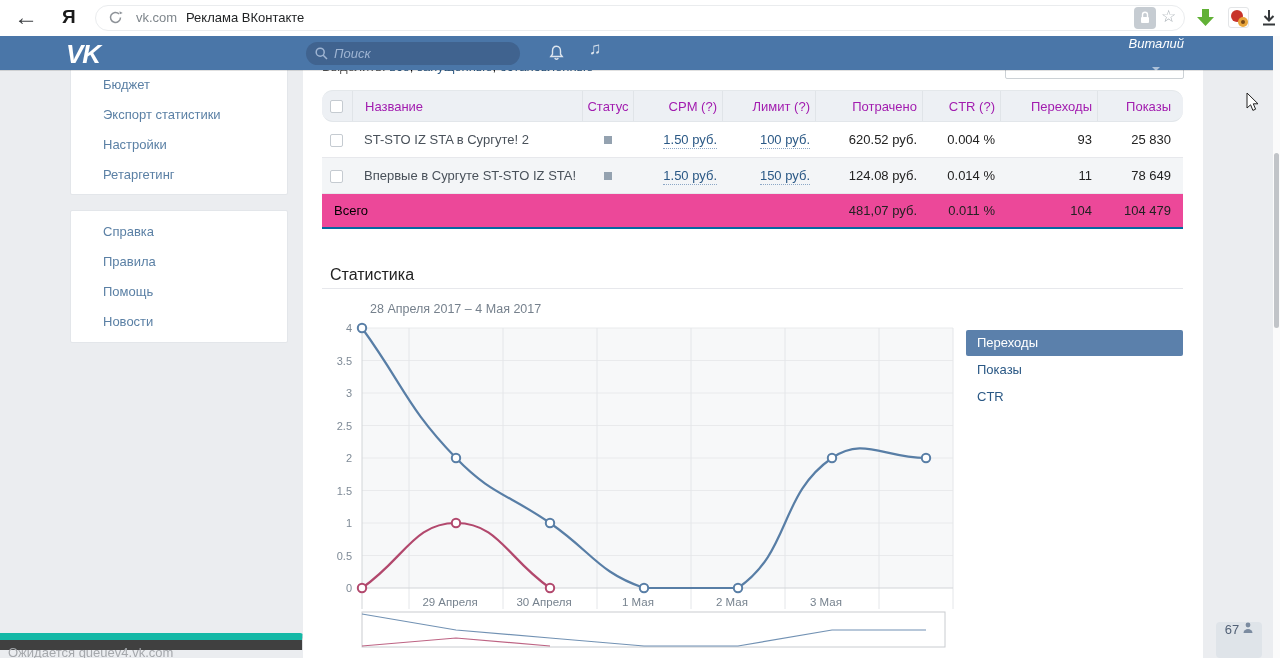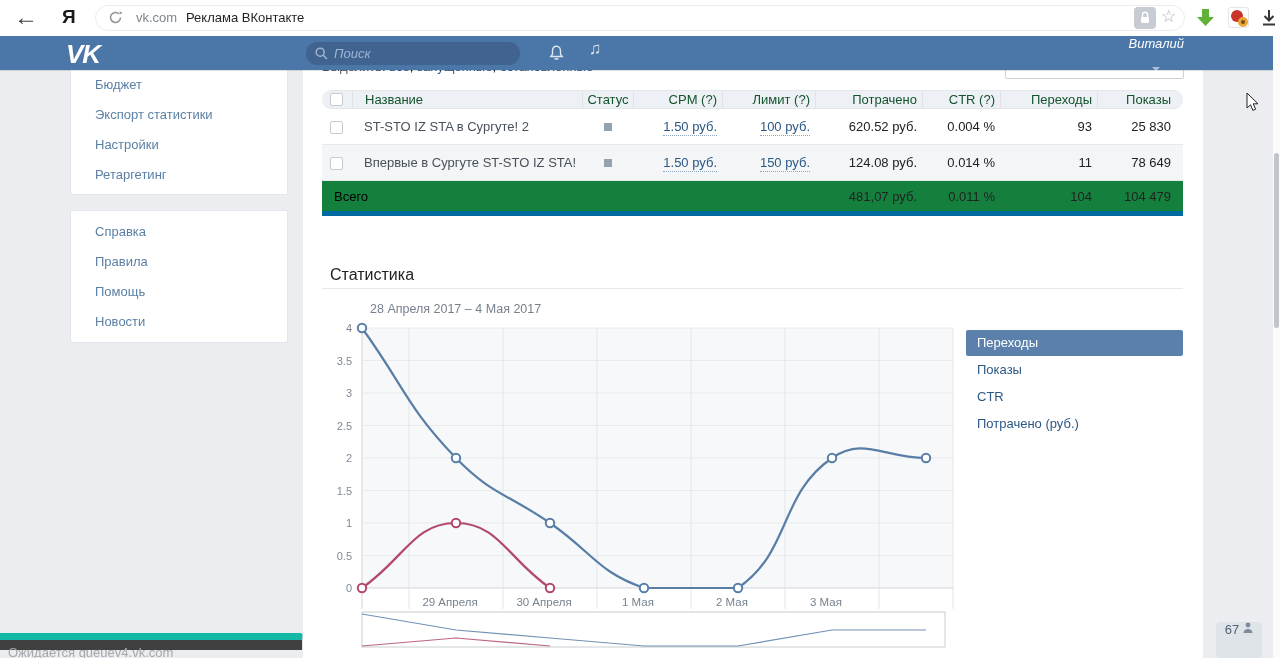--- a/index.html
+++ b/index.html
@@ -29,37 +29,37 @@
   .bell { left:548px; top:8px; }
   .note { left:589px; top:3px; color:#dde5ee; font-size:17px; }
   .user-block { right:89px; top:0; height:34px; display:flex; align-items:center; gap:8px; position:absolute;flex-direction:column; }
   .user-name { color:#fff; font-size:13px; }
   .avatar { width:26px; height:26px; border-radius:50%; background:radial-gradient(circle at 45% 38%, #585d62, #141618 75%); }
   .caret { width:0; height:0; border-left:4px solid transparent; border-right:4px solid transparent; border-top:4px solid rgba(255,255,255,.55); }
 
   
   .main-card { left:303px; top:62px; width:900px; height:596px; background:#fff; z-index:1; }
   .side-card { left:70px; width:218px; background:#fff; border:1px solid #e3e6ea; border-radius:2px; z-index:1; }
-  .side-item { height:30px; line-height:30px; padding-left:24px; font-size:13px; color:#5b80a5; }
+  .side-item { height:30px; line-height:30px; padding-left:32px; font-size:13px; color:#5b80a5; }
 
   
   .select-line { left:322px; top:59px; font-size:13px; z-index:2; white-space:nowrap; }
   .select-line .lbl { color:#555; }
   .select-line a { color:#2a5885; }
   .dd-sliver { left:1005px; top:56px; width:179px; height:23px; background:#fff; border:1px solid #ccd1d5; border-radius:2px; z-index:2; }
 
   
   .tbl { left:322px; top:90px; width:861px; z-index:3; font-size:13px; }
   .trow { display:flex; width:861px; align-items:center; }
-  .thead { height:19px; background:#edf0f4; color:#14532d; border-top:1px solid #e4e8eb; border-bottom:1px solid #e2e6ea;border-radius:11px; }
+  .thead { height:32px; background:#edf0f4; color:#a21caf; border-top:1px solid #e4e8eb; border-bottom:1px solid #e2e6ea;border-radius:11px; }
   .thead .cell { border-left:1px solid #e0e4e8; align-self:stretch; display:flex; align-items:center; }
   .thead .cell:first-child { border-left:none; }
   .drow { height:36px; border-bottom:1px solid #e7e8ec; background:#fff;justify-content:center; }
   .drow.alt { background:#f3f5f7; }
-  .total-row { height:35px; background:#15803d; border-bottom:5px solid #0369a1; }
+  .total-row { height:35px; background:#ec4899; border-bottom:2px solid #0369a1; }
   .cell { padding-right:5px; }
   .c0 { width:30px; padding-left:8px; }
   .c1 { width:230px; padding-left:12px; }
   .c2 { width:51px; text-align:center; padding-right:0; }
   .c3 { width:89px; text-align:right; }
   .c4 { width:93px; text-align:right; }
   .c5 { width:107px; text-align:right; }
   .c6 { width:78px; text-align:right; }
   .c7 { width:97px; text-align:right; }
   .c8 { width:86px; text-align:right; padding-right:12px; }
@@ -272,21 +272,20 @@
       <circle cx="644" cy="588" r="4.2" fill="#fff" stroke="#587ea6" stroke-width="2"></circle>
       <circle cx="738" cy="588" r="4.2" fill="#fff" stroke="#587ea6" stroke-width="2"></circle>
       <circle cx="832" cy="458" r="4.2" fill="#fff" stroke="#587ea6" stroke-width="2"></circle>
       <circle cx="926" cy="458" r="4.2" fill="#fff" stroke="#587ea6" stroke-width="2"></circle>
     </svg>
 
   <div class="abs legend" id="legendBox">
       <div class="legend-active">Переходы</div>
       <div class="legend-link">Показы</div>
       <div class="legend-link">CTR</div>
-      <div class="legend-link">Потрачено (руб.)</div>
     </div>
 
   <div class="abs status-bubble">
     <div class="abs status-text">Ожидается queuev4.vk.com</div>
   </div>
   <div class="abs online-badge">
     <span>67</span>
     <svg width="10" height="12" viewBox="0 0 10 12">
       <circle cx="5" cy="3" r="2.4" fill="#7b8ba0"></circle>
       <path d="M0.5 11 a4.5 4 0 0 1 9 0 z" fill="#7b8ba0"></path>

